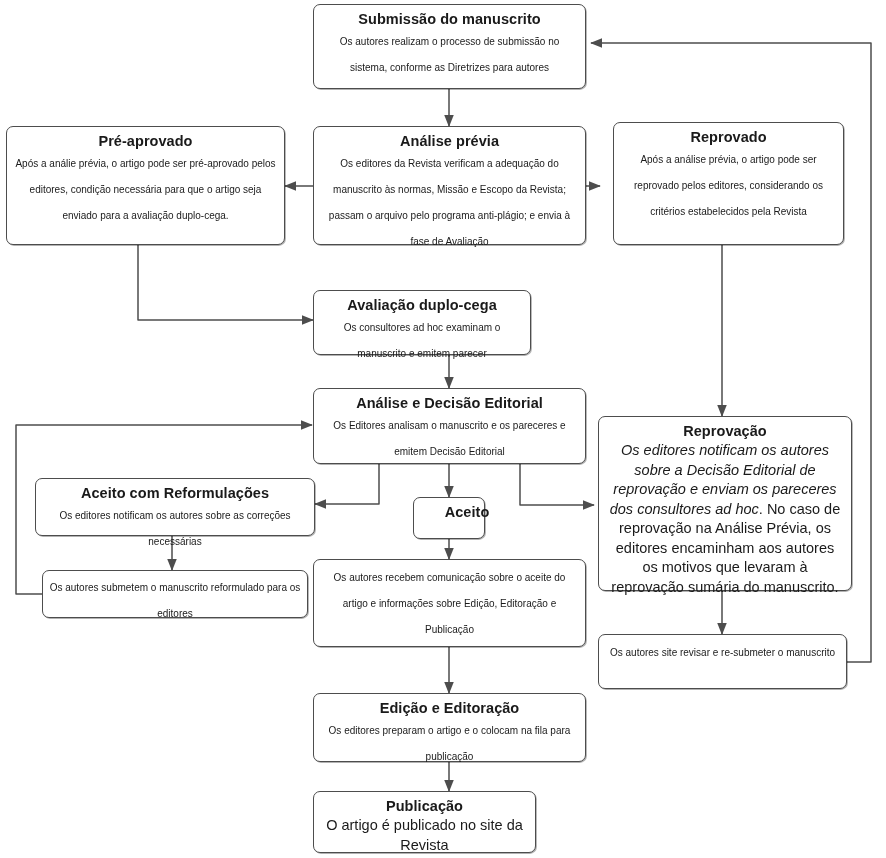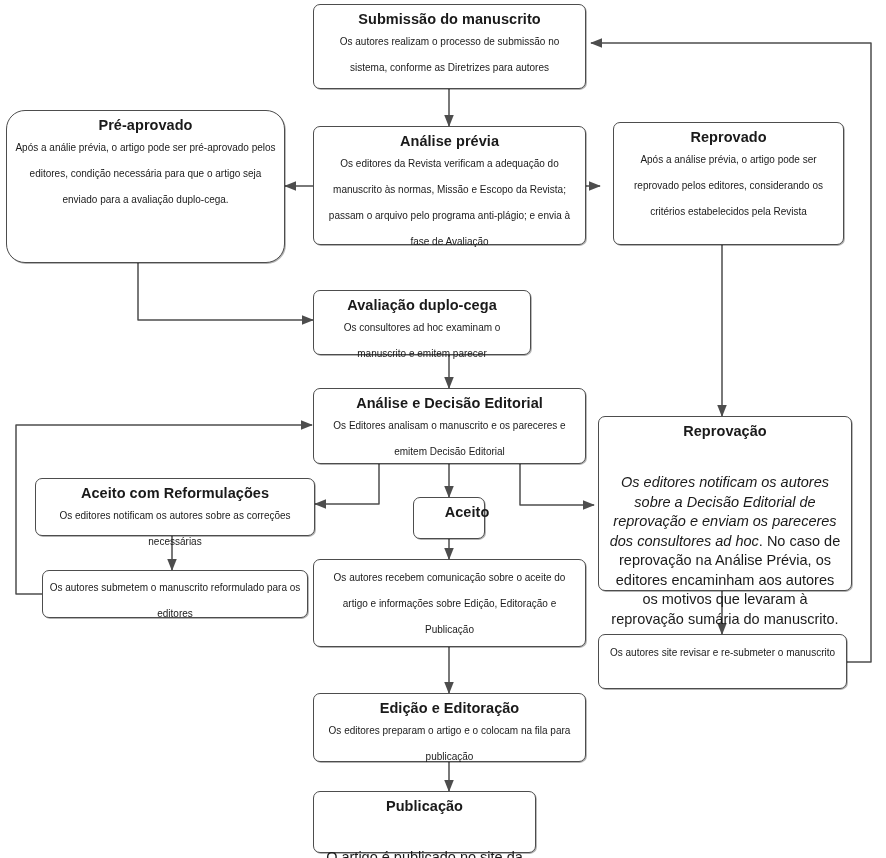--- a/index.html
+++ b/index.html
@@ -42,21 +42,20 @@
     letter-spacing:0.05px;
   }
   .node .b{
     font-size:10px;
     line-height:26px;
   }
   .node .b-upright{
     font-style:normal;
     font-size:14.5px;
     line-height:19.5px;
-    margin-top:32px;
   }
   .node.pill .t{font-size:14.5px;}
   .node.small-pad{padding:4px 6px;}
 </style>
 </head>
 <body>
 
 <div id="canvas">
 
   <svg class="edges" viewBox="0 0 886 858" xmlns="http://www.w3.org/2000/svg">
@@ -104,21 +103,21 @@
   <div class="node" style="left:313px;top:4px;width:273px;height:85px;">
     <div class="t">Submissão do manuscrito</div>
     <div class="b">Os autores realizam o processo de submissão no sistema, conforme as Diretrizes para autores</div>
   </div>
 
   <div class="node" style="left:313px;top:126px;width:273px;height:119px;">
     <div class="t">Análise prévia</div>
     <div class="b">Os editores da Revista verificam a adequação do manuscrito às normas, Missão e Escopo da Revista; passam o arquivo pelo programa anti-plágio; e envia à fase de Avaliação</div>
   </div>
 
-  <div class="node" style="left:6px;top:110px;width:279px;height:153px;border-radius:19px;">
+  <div class="node" style="left:6px;top:126px;width:279px;height:119px;">
     <div class="t">Pré-aprovado</div>
     <div class="b">Após a análie prévia, o artigo pode ser pré-aprovado pelos editores, condição necessária para que o artigo seja enviado para a avaliação duplo-cega.</div>
   </div>
 
   <div class="node" style="left:613px;top:122px;width:231px;height:123px;">
     <div class="t">Reprovado</div>
     <div class="b">Após a análise prévia, o artigo pode ser reprovado pelos editores, considerando os critérios estabelecidos pela Revista</div>
   </div>
 
   <div class="node" style="left:313px;top:290px;width:218px;height:65px;">

